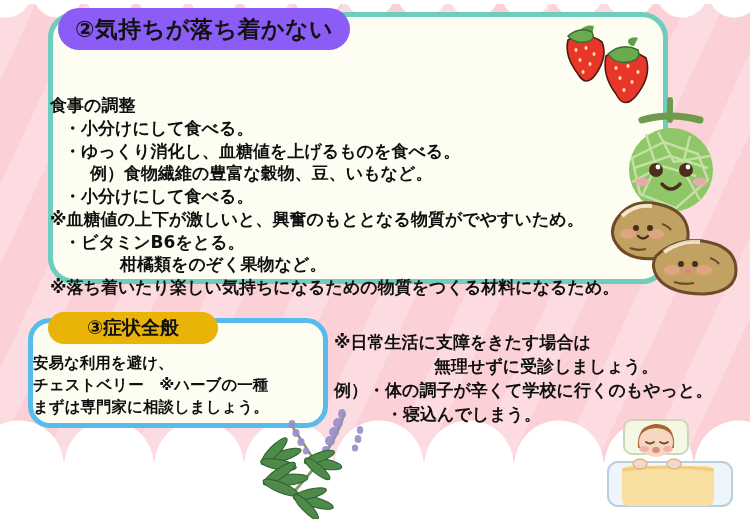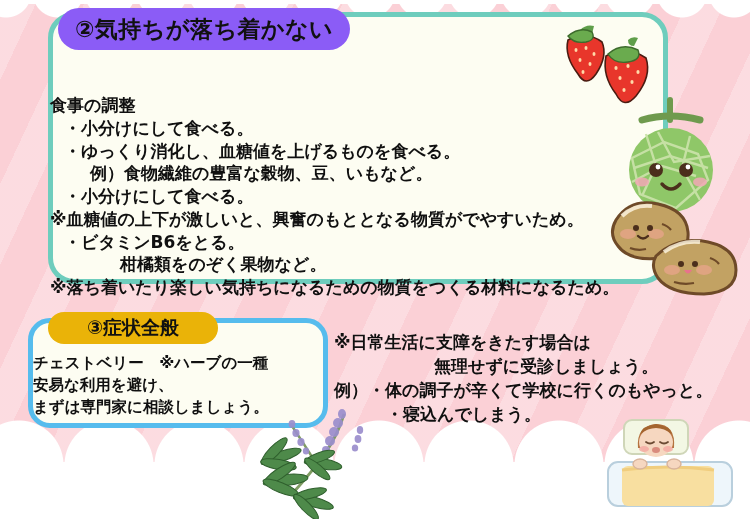--- a/index.html
+++ b/index.html
@@ -127,22 +127,22 @@
     <div class="ln ind1">・小分けにして食べる。</div>
     <div class="ln">※血糖値の上下が激しいと、興奮のもととなる物質がでやすいため。</div>
     <div class="ln ind1">・ビタミンB6をとる。</div>
     <div class="ln ind3">柑橘類をのぞく果物など。</div>
     <div class="ln">※落ち着いたり楽しい気持ちになるための物質をつくる材料になるため。</div>
   </div>
 
   <div class="card" id="card-general"></div>
   <div class="pill" id="pill-general">③症状全般</div>
   <div class="card-body" id="body-general">
+    <div class="ln">安易な利用を避け、</div>
     <div class="ln">チェストベリー　※ハーブの一種</div>
-    <div class="ln">安易な利用を避け、</div>
     <div class="ln">まずは専門家に相談しましょう。</div>
   </div>
 
   <div id="right-note">
     <div class="ln">※日常生活に支障をきたす場合は</div>
     <div class="ln ind-r">無理せずに受診しましょう。</div>
     <div class="ln">例）・体の調子が辛くて学校に行くのもやっと。</div>
     <div class="ln ind-b">・寝込んでしまう。</div>
   </div>
 

